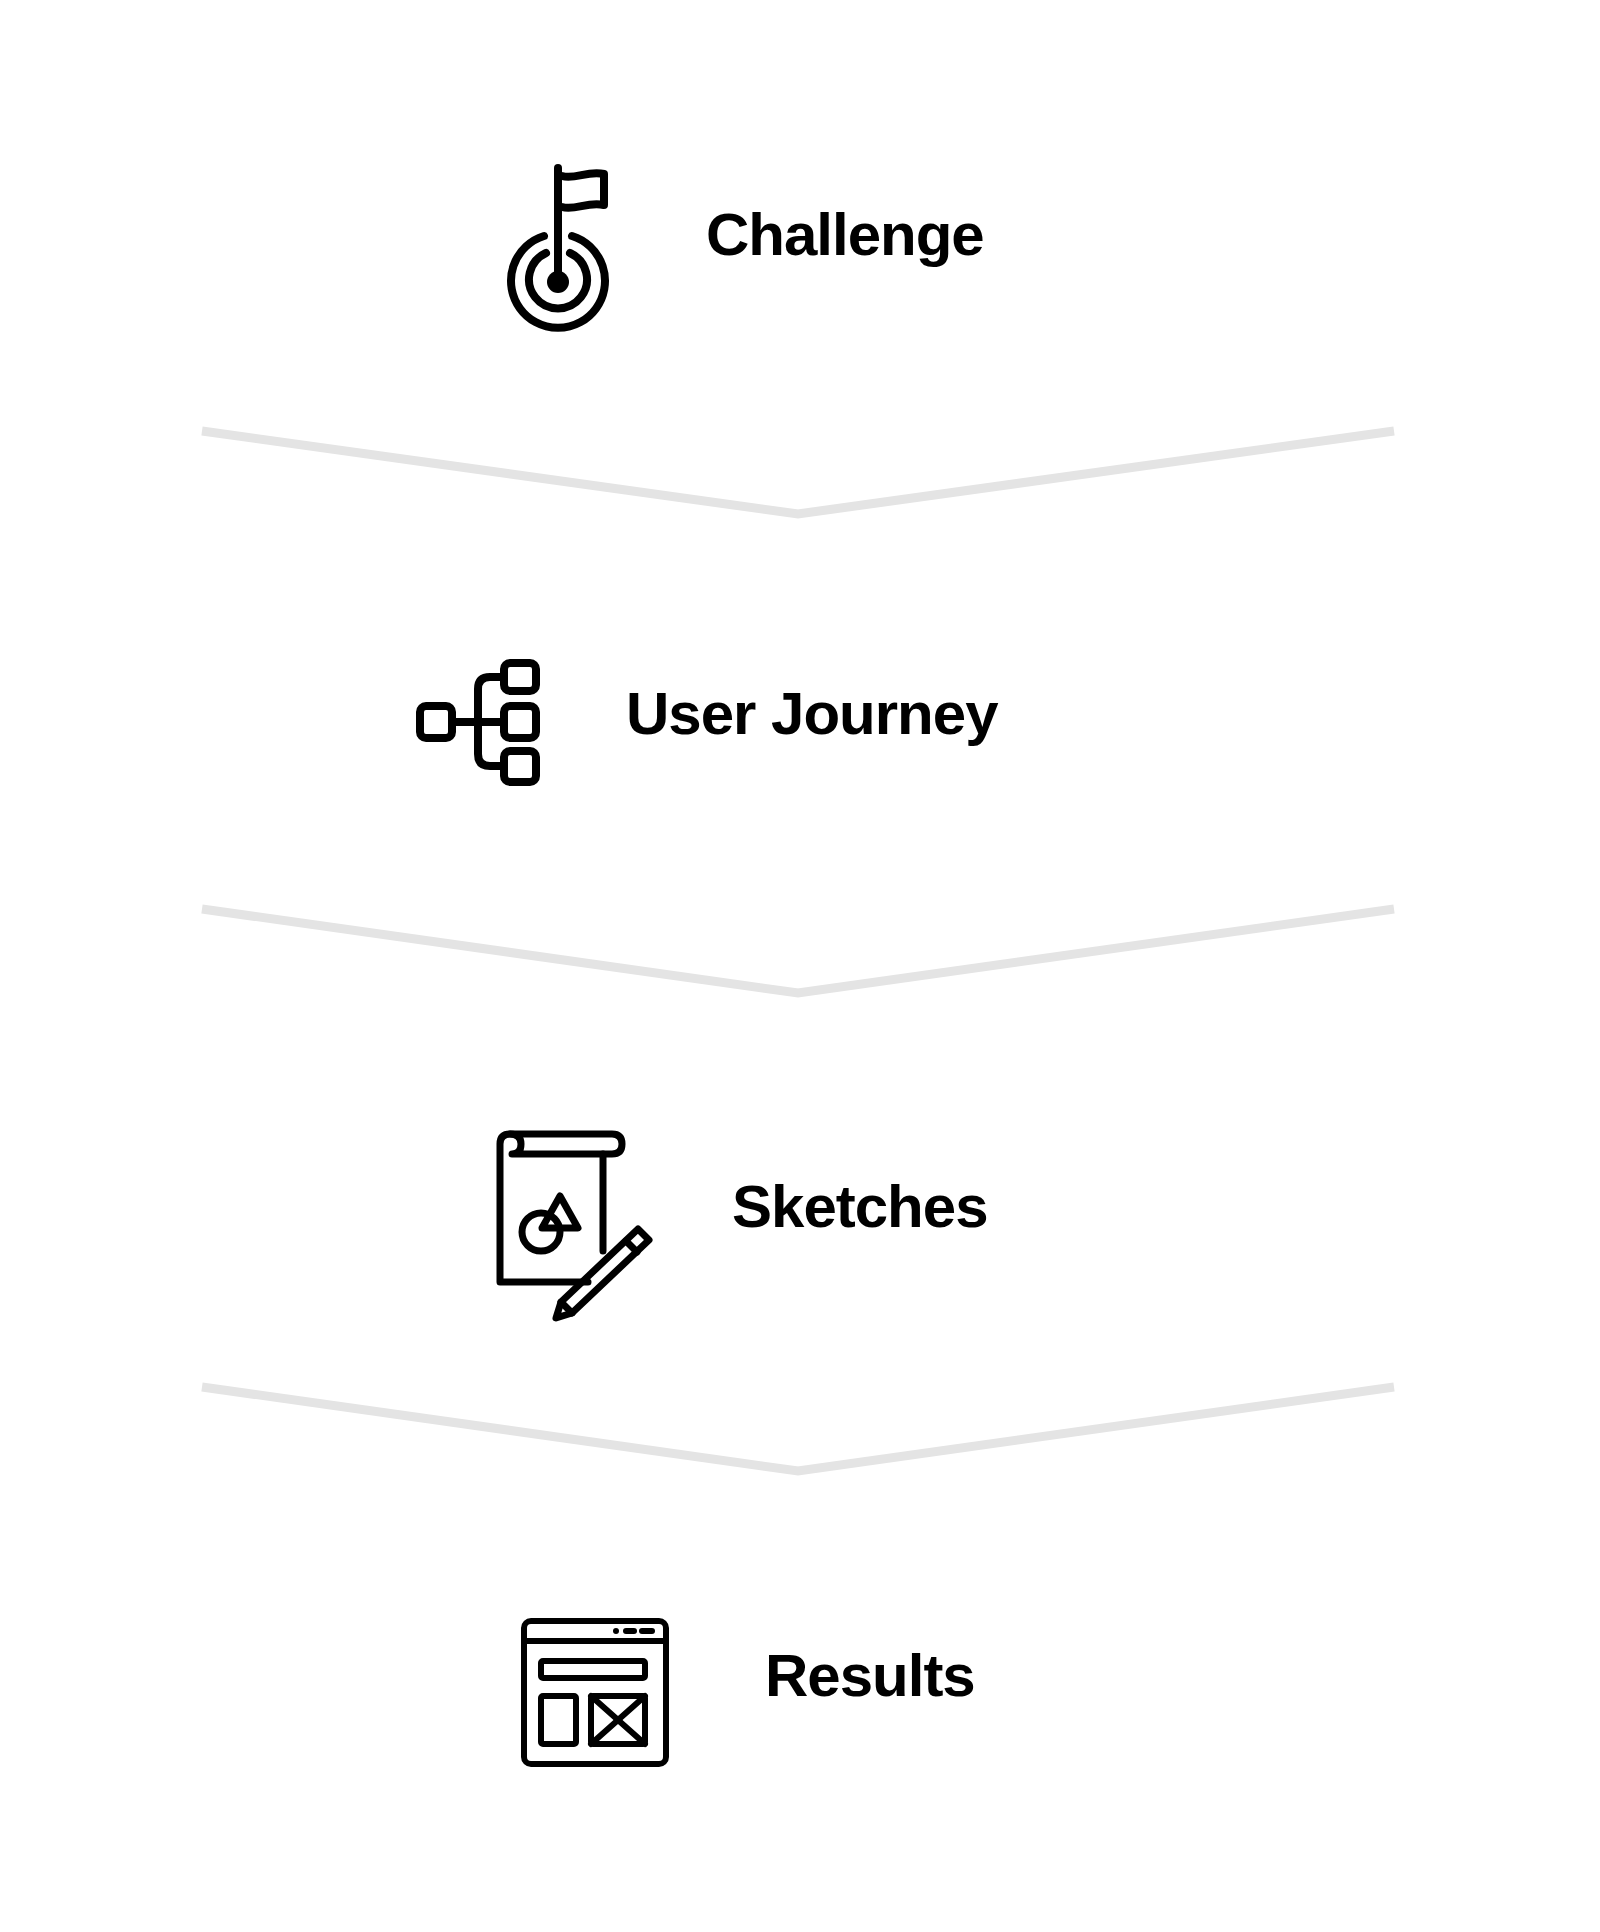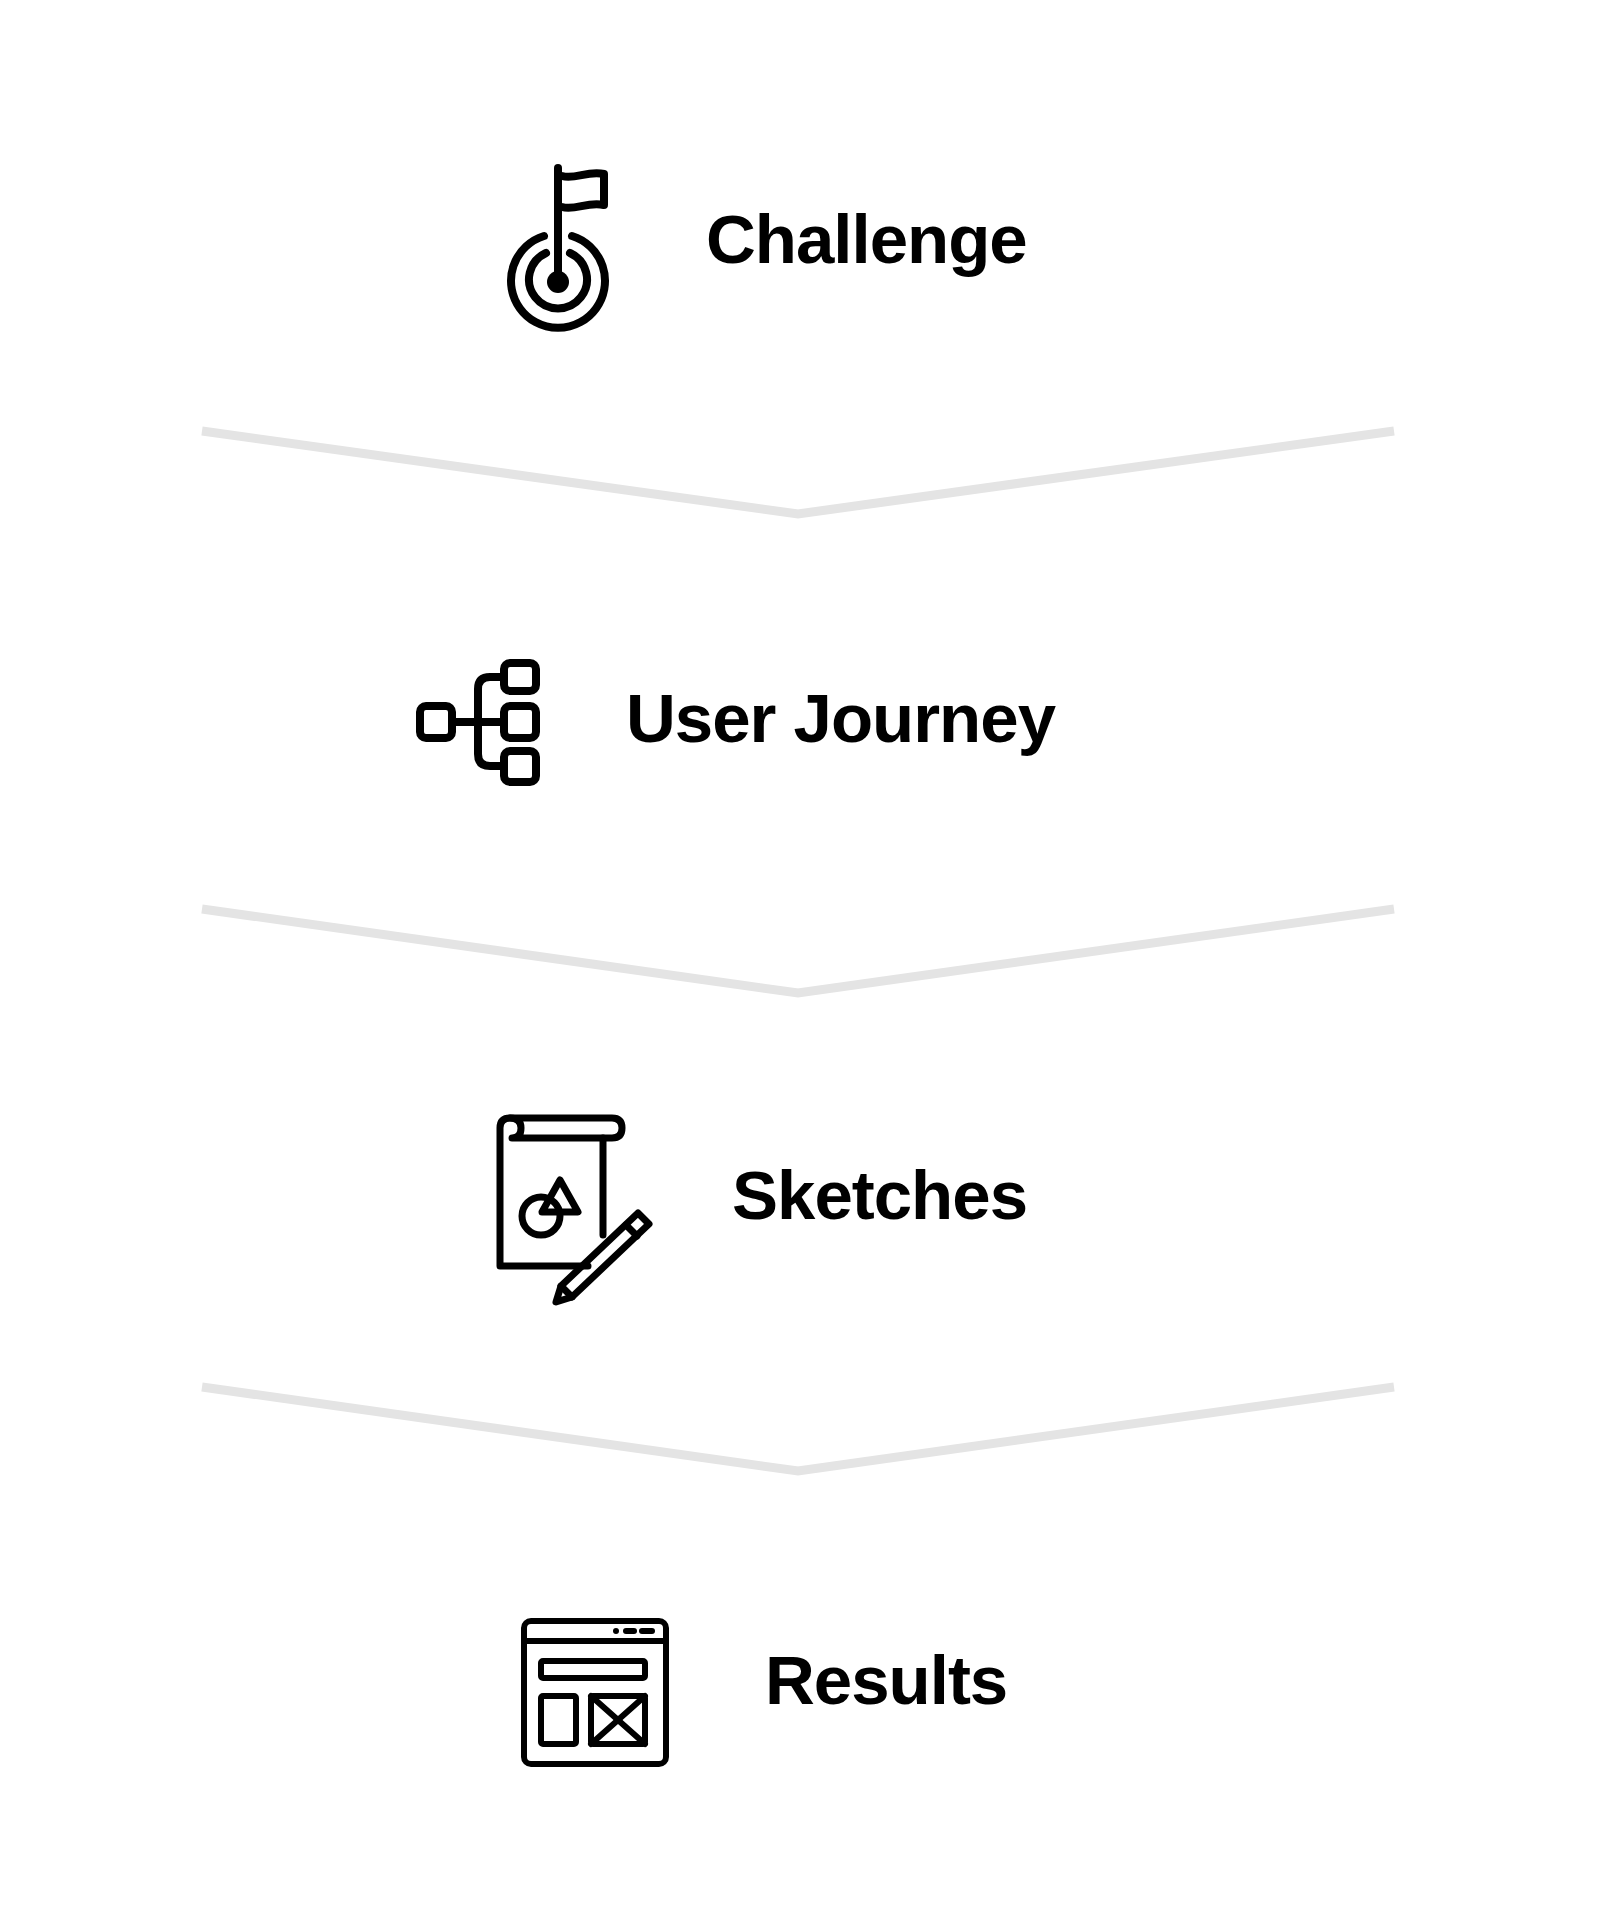--- a/index.html
+++ b/index.html
@@ -34,21 +34,21 @@
   }
   .step-icon {
     position: absolute;
     display: block;
   }
   .step-label {
     position: absolute;
     margin: 0;
     font-family: "Liberation Sans", sans-serif;
     font-weight: 700;
-    font-size: 69px;
+    font-size: 60px;
     line-height: 1;
     color: #000000;
     white-space: nowrap;
     letter-spacing: -1px;
   }
 </style>
 </head>
 <body>
 
 <div class="stage">
@@ -87,21 +87,21 @@
         <rect x="504" y="751" width="32" height="31" rx="6"></rect>
 
         <line x1="452" y1="722" x2="504" y2="722"></line>
 
         <path d="M 504 677 L 490 677 Q 478 677 478 689 L 478 754 Q 478 766 490 766 L 504 766"></path>
       </g>
     </svg>
     <h2 class="step-label" style="left:626px; top:684px;text-align:right;">User Journey</h2>
   </div>
 
-  <div class="step" style="top:0; height:1380px;">
+  <div class="step" style="top:16px; height:1380px;">
     <svg class="step-icon" style="left:490px; top:1110px;" width="165" height="200" viewBox="490 1110 165 200">
       <g fill="none" stroke="#000" stroke-width="7" stroke-linecap="round" stroke-linejoin="round">
 
         <path d="M 588 1266 L 500 1266 L 500 1128 Q 500 1118 510 1118 L 612 1118 Q 622 1118 622 1128 Q 622 1138 612 1138 L 603 1138 L 603 1235"></path>
         <path d="M 510 1118 Q 521 1118 521 1128 Q 521 1138 512 1138 L 603 1138"></path>
 
         <circle cx="541" cy="1216" r="19"></circle>
 
         <path d="M 560 1180 L 578 1212 L 542 1212 Z"></path>
 

